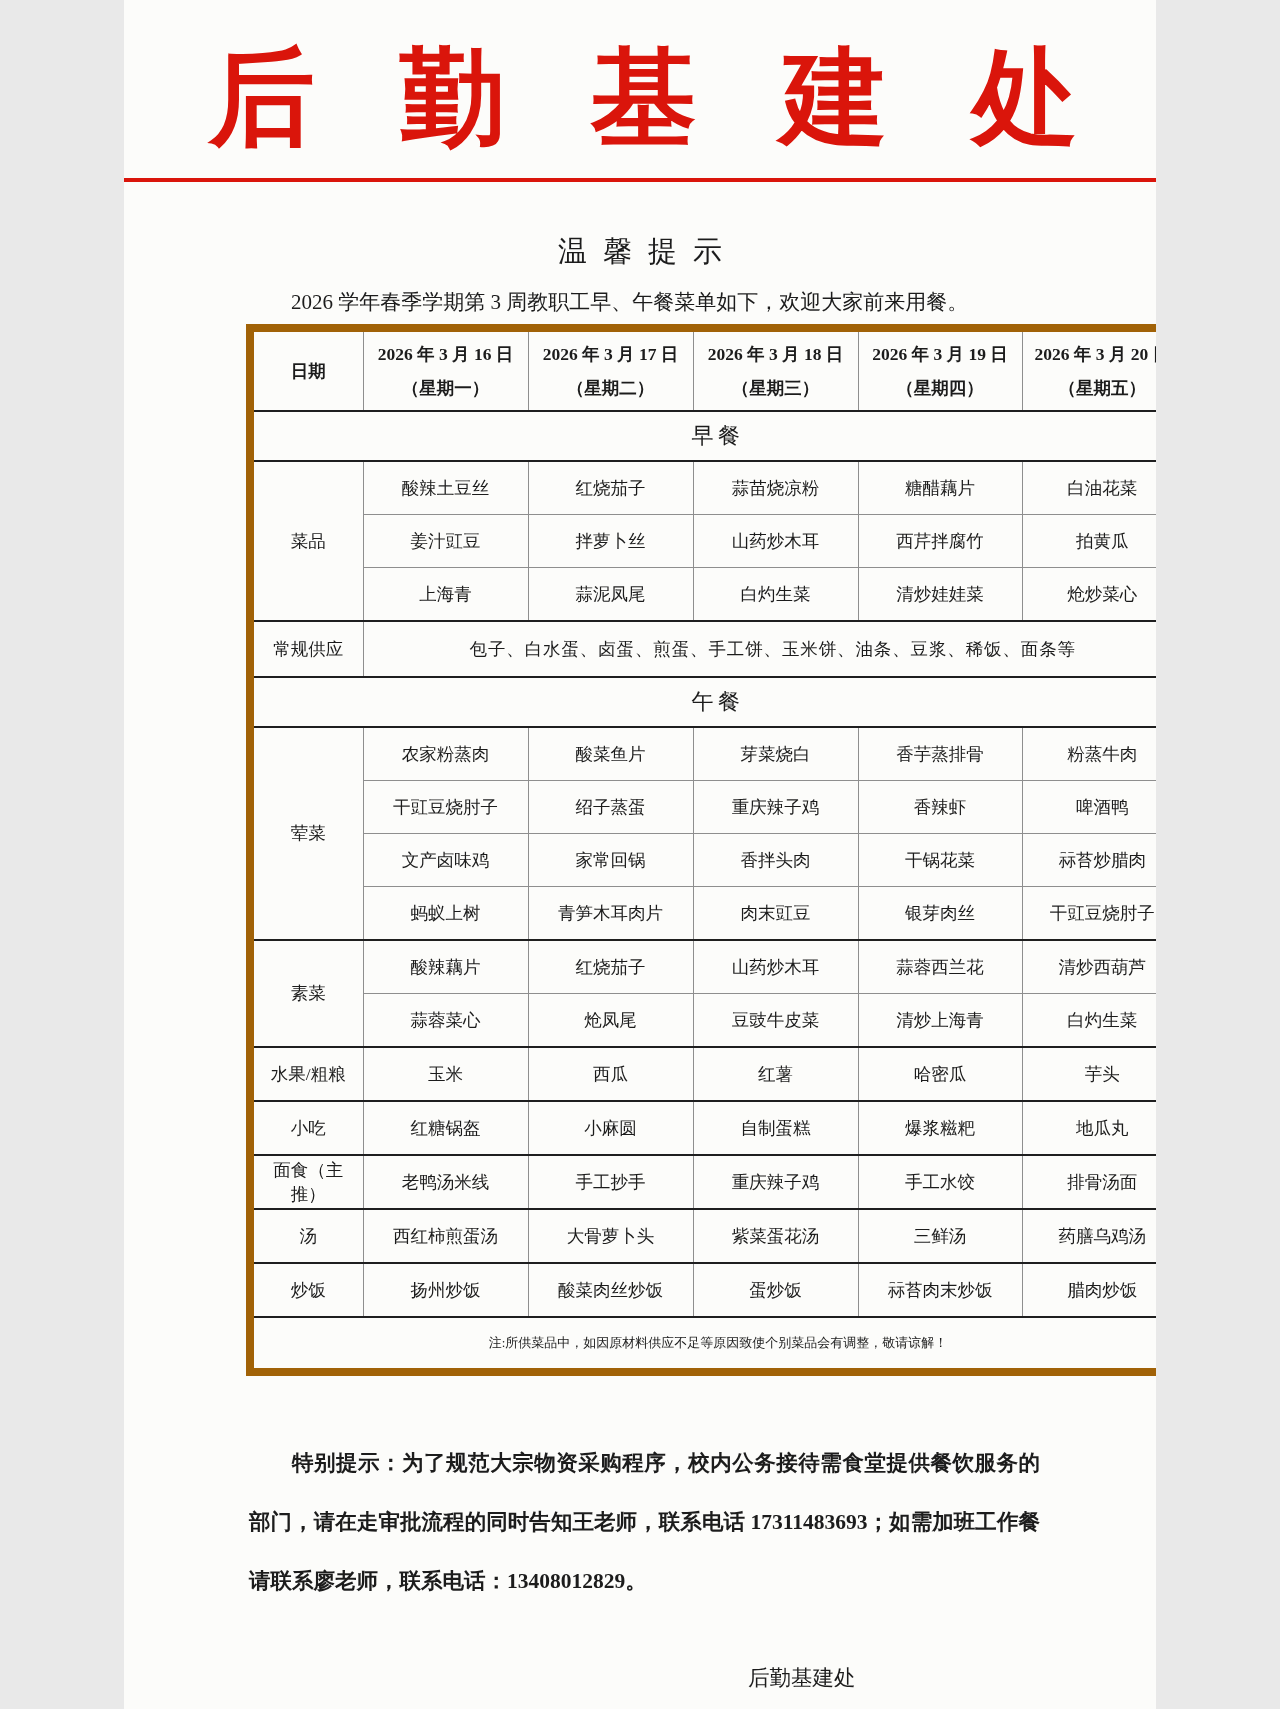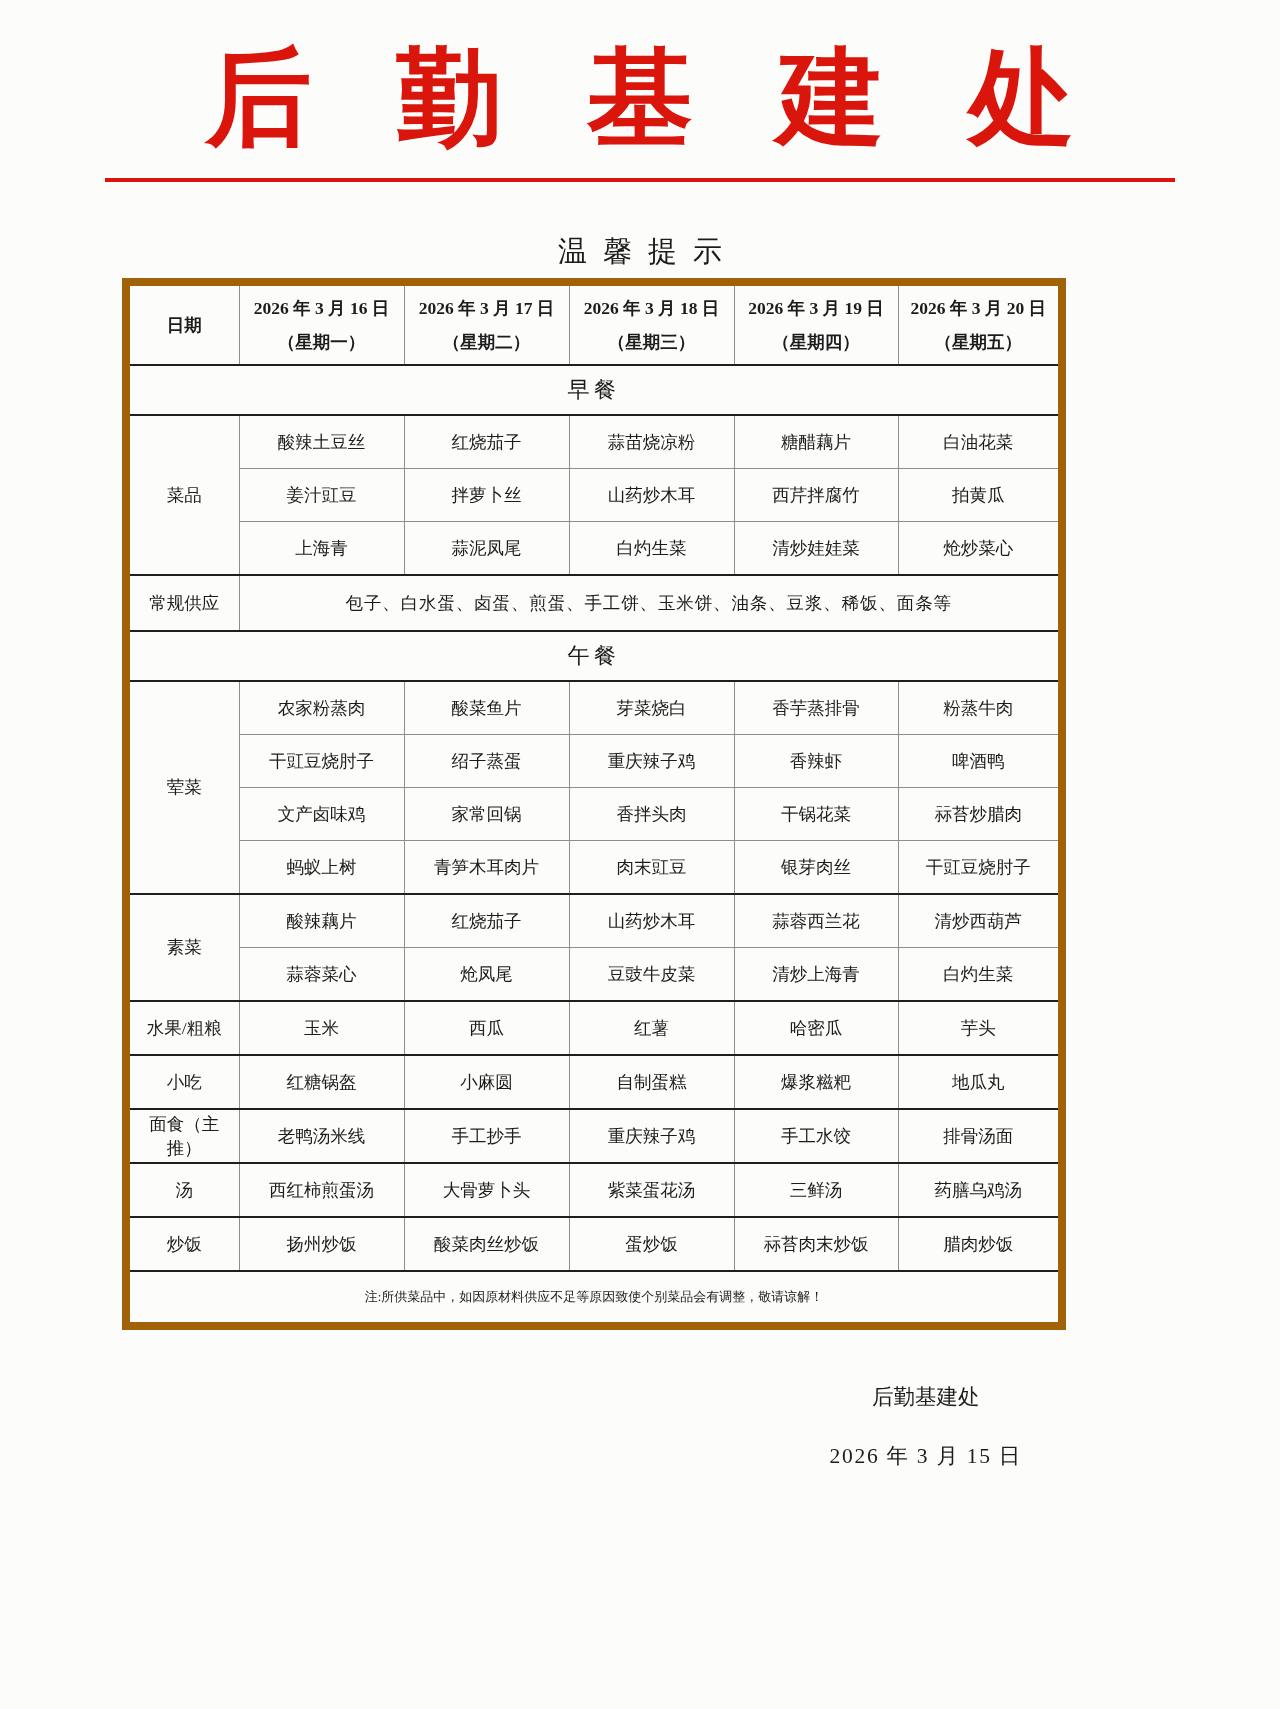--- a/index.html
+++ b/index.html
@@ -1,17 +1,17 @@
 <!DOCTYPE html>
 <html><head>
 <meta charset="utf-8">
 <style>
   html,body{margin:0;padding:0;background:#e9e9e9;}
   .page{
-    width:1280px;height:1709px;background:#fcfcfa;margin:0 auto;
+    width:1032px;height:1709px;background:#fcfcfa;margin:0 auto;
     position:relative;overflow:hidden;color:#1c1c1c;
     font-family:"Liberation Serif","DejaVu Serif",serif;
   }
   
   .masthead{padding-top:30px;text-align:center;}
   .masthead-title{
     font-size:106px;font-weight:bold;line-height:1.3;
     letter-spacing:0.80em;text-indent:0.80em;white-space:nowrap;
   }
   .red-rule{width:1070px;height:4px;margin:10px auto 0;}
@@ -58,20 +58,21 @@
 <div class="page">
 
   <div class="masthead">
     <div class="masthead-title" style="color: rgb(218, 21, 11);">后勤基建处</div>
     <div class="red-rule" style="background: rgb(218, 21, 11);"></div>
   </div>
 
   <div class="notice-title">温馨提示</div>
 
 
+  <div class="intro">2026 学年春季学期第 3 周教职工早、午餐菜单如下，欢迎大家前来用餐。</div>
 
   <table class="menu">
     <colgroup>
       <col style="width:113px">
       <col style="width:165px">
         <col style="width:165px">
         <col style="width:165px">
       <col style="width:164px">
         <col style="width:164px">
     </colgroup>
@@ -214,19 +215,20 @@
           <td class="dish-cell">蛋炒饭</td>
           <td class="dish-cell">祘苔肉末炒饭</td>
           <td class="dish-cell">腊肉炒饭</td>
         </tr>
         <tr class="note-row block">
           <td class="note-cell" colspan="6">注:所供菜品中，如因原材料供应不足等原因致使个别菜品会有调整，敬请谅解！</td>
         </tr>
       </tbody>
   </table>
 
+  <div class="special-tip">特别提示：为了规范大宗物资采购程序，校内公务接待需食堂提供餐饮服务的部门，请在走审批流程的同时告知王老师，联系电话 17311483693；如需加班工作餐请联系廖老师，联系电话：13408012829。</div>
 
   <div class="closing">
     <div class="closing-sign">后勤基建处</div>
     <div class="closing-date">2026 年 3 月 15 日</div>
   </div>
 
 </div>
 
 </body></html>

